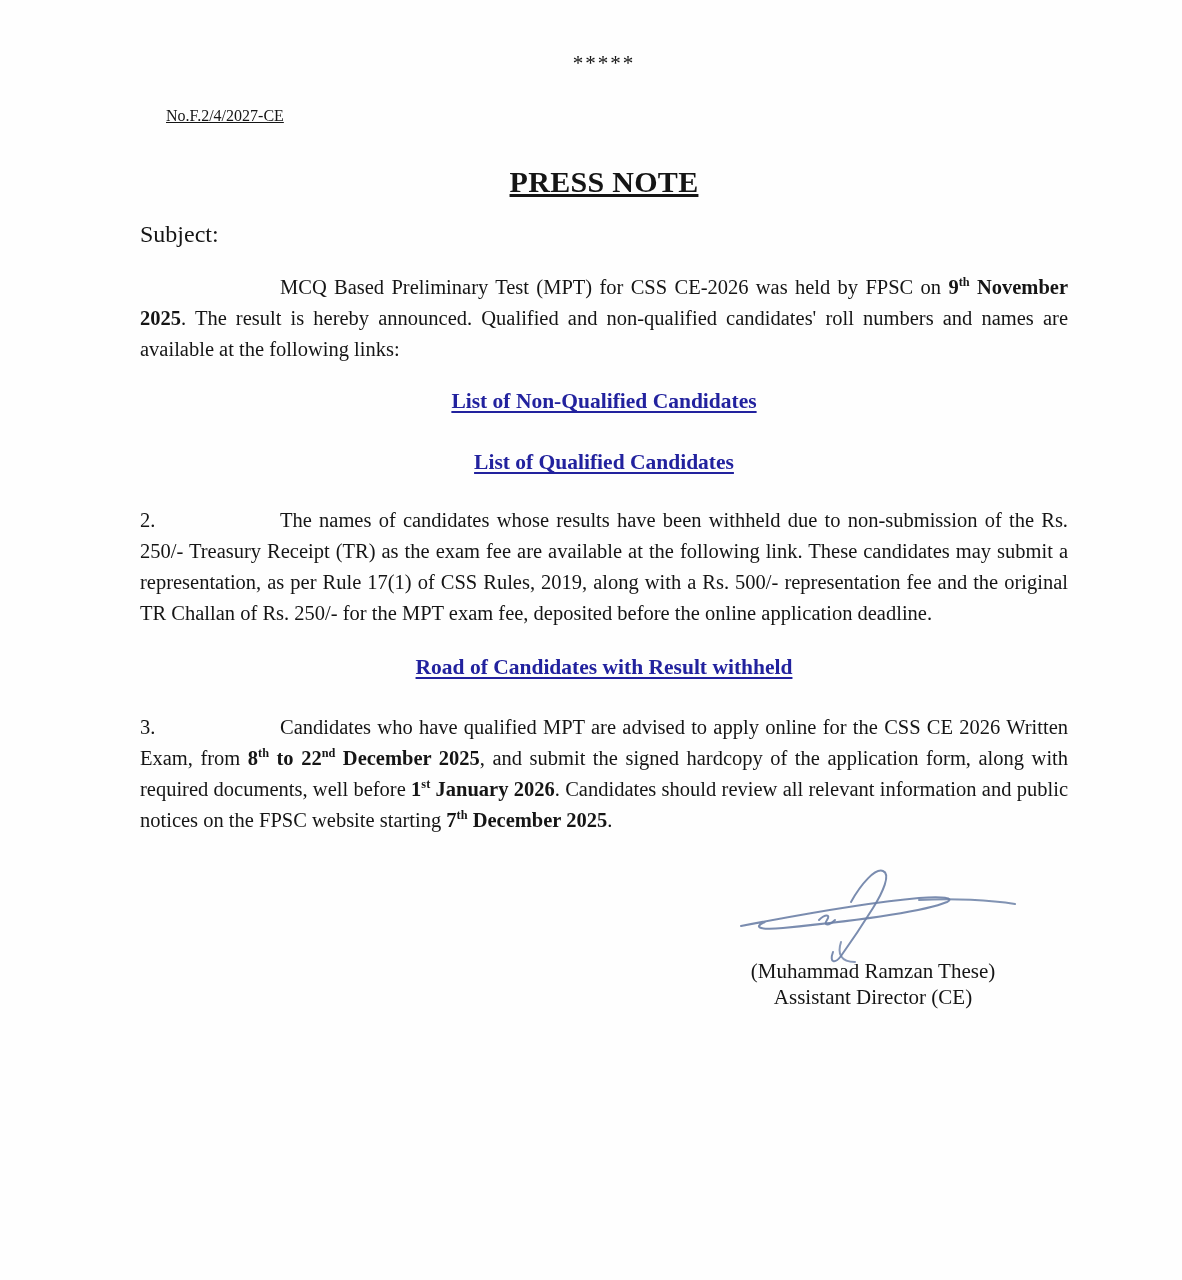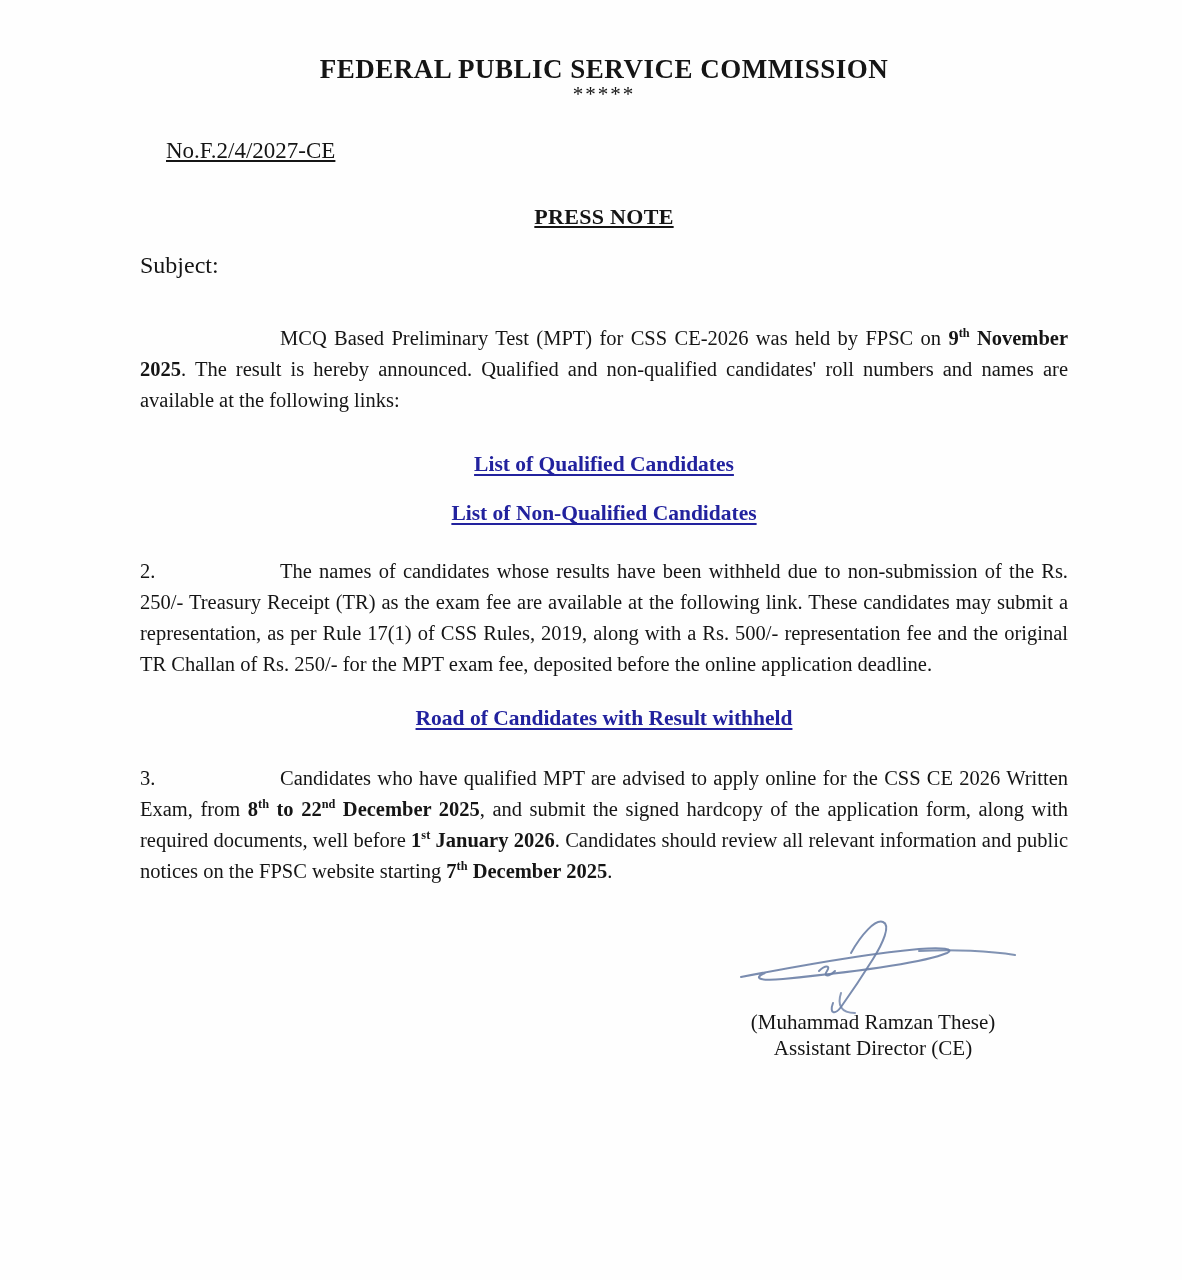--- a/index.html
+++ b/index.html
@@ -38,32 +38,32 @@
     margin-top: 1px;
     line-height: 16px;
   }
 
   
   .ref-row {
     margin-top: 36px;
     display: flex;
     justify-content: space-between;
     align-items: baseline;
-    font-size: 23px;
+    font-size: 16px;
   }
   .ref-no {
     margin-left: 26px;
     text-decoration: underline;
   }
   .date-line { margin-right: -16px; }
 
   
   .press-note-row { text-align: center; margin-top: 40px; }
   .press-note-title {
-    font-size: 22px;
+    font-size: 30px;
     font-weight: bold;
     text-decoration: underline;
     letter-spacing: 0.3px;
   }
 
   
   .subject-row {
     margin-top: 22px;
     display: flex;
     font-size: 24px;
@@ -75,21 +75,21 @@
     letter-spacing: 0.2px;
   }
 
   
   .para {
     margin-top: 30px;
     font-size: 20.5px;
     line-height: 31px;
     text-align: justify;
   }
-  .para.first { margin-top: 44px; text-indent: 140px; }
+  .para.first { margin-top: 24px; text-indent: 140px; }
   .para.p3 { margin-top: 32px; }
   .para.p4 { margin-top: 36px; }
   .b { font-weight: bold; }
   sup {
     font-size: 0.6em;
     vertical-align: super;
     line-height: 0;
   }
   .pnum {
     display: inline-block;
@@ -121,43 +121,42 @@
   }
   .sig-image { display: block; margin: 0 auto -6px auto; }
   .sig-name { font-size: 21px; line-height: 26px; }
   .sig-title { font-size: 21px; line-height: 26px; text-align: center; }
 </style>
 </head>
 <body>
 
 <div class="page">
 
-  <div class="org-title">FEDERAL PUBLIC SERVICE COMMISSION</div>
   <div class="stars">*****</div>
 
   <div class="ref-row">
     <span class="ref-no">No.F.2/4/2027-CE</span>
   </div>
 
   <div class="press-note-row">
     <span class="press-note-title">PRESS NOTE</span>
   </div>
 
   <div class="subject-row">
     <span class="subject-label">Subject:</span>
   </div>
 
   <p class="para first"><span>MCQ Based Preliminary Test (MPT) for CSS CE-2026 was held by FPSC on </span><span class="b">9</span><sup class="b">th</sup><span class="b"> November 2025</span><span>. The result is hereby announced. Qualified and non-qualified candidates' roll numbers and names are available at the following links:</span></p>
 
+  <div class="link-row l2">
+    <a href="#" class="doc-link">List of Non-Qualified Candidates</a>
+  </div>
+
   <div class="link-row l1">
     <a href="#" class="doc-link">List of Qualified Candidates</a>
-  </div>
-
-  <div class="link-row l2">
-    <a href="#" class="doc-link">List of Non-Qualified Candidates</a>
   </div>
 
   <p class="para p2"><span class="pnum">2.</span><span>The names of candidates whose results have been withheld due to non-submission of the Rs. 250/- Treasury Receipt (TR) as the exam fee are available at the following link. These candidates may submit a representation, as per Rule 17(1) of CSS Rules, 2019, along with a Rs. 500/- representation fee and the original TR Challan of Rs. 250/- for the MPT exam fee, deposited before the online application deadline.</span></p>
 
   <div class="link-row l3">
     <a href="#" class="doc-link">Road of Candidates with Result withheld</a>
   </div>
 
   <p class="para p3"><span class="pnum">3.</span><span>Candidates who have qualified MPT are advised to apply online for the CSS CE 2026 Written Exam, from </span><span class="b">8</span><sup class="b">th</sup><span class="b"> to 22</span><sup class="b">nd</sup><span class="b"> December 2025</span><span>, and submit the signed hardcopy of the application form, along with required documents, well before </span><span class="b">1</span><sup class="b">st</sup><span class="b"> January 2026</span><span>. Candidates should review all relevant information and public notices on the FPSC website starting </span><span class="b">7</span><sup class="b">th</sup><span class="b"> December 2025</span><span>.</span></p>
 

